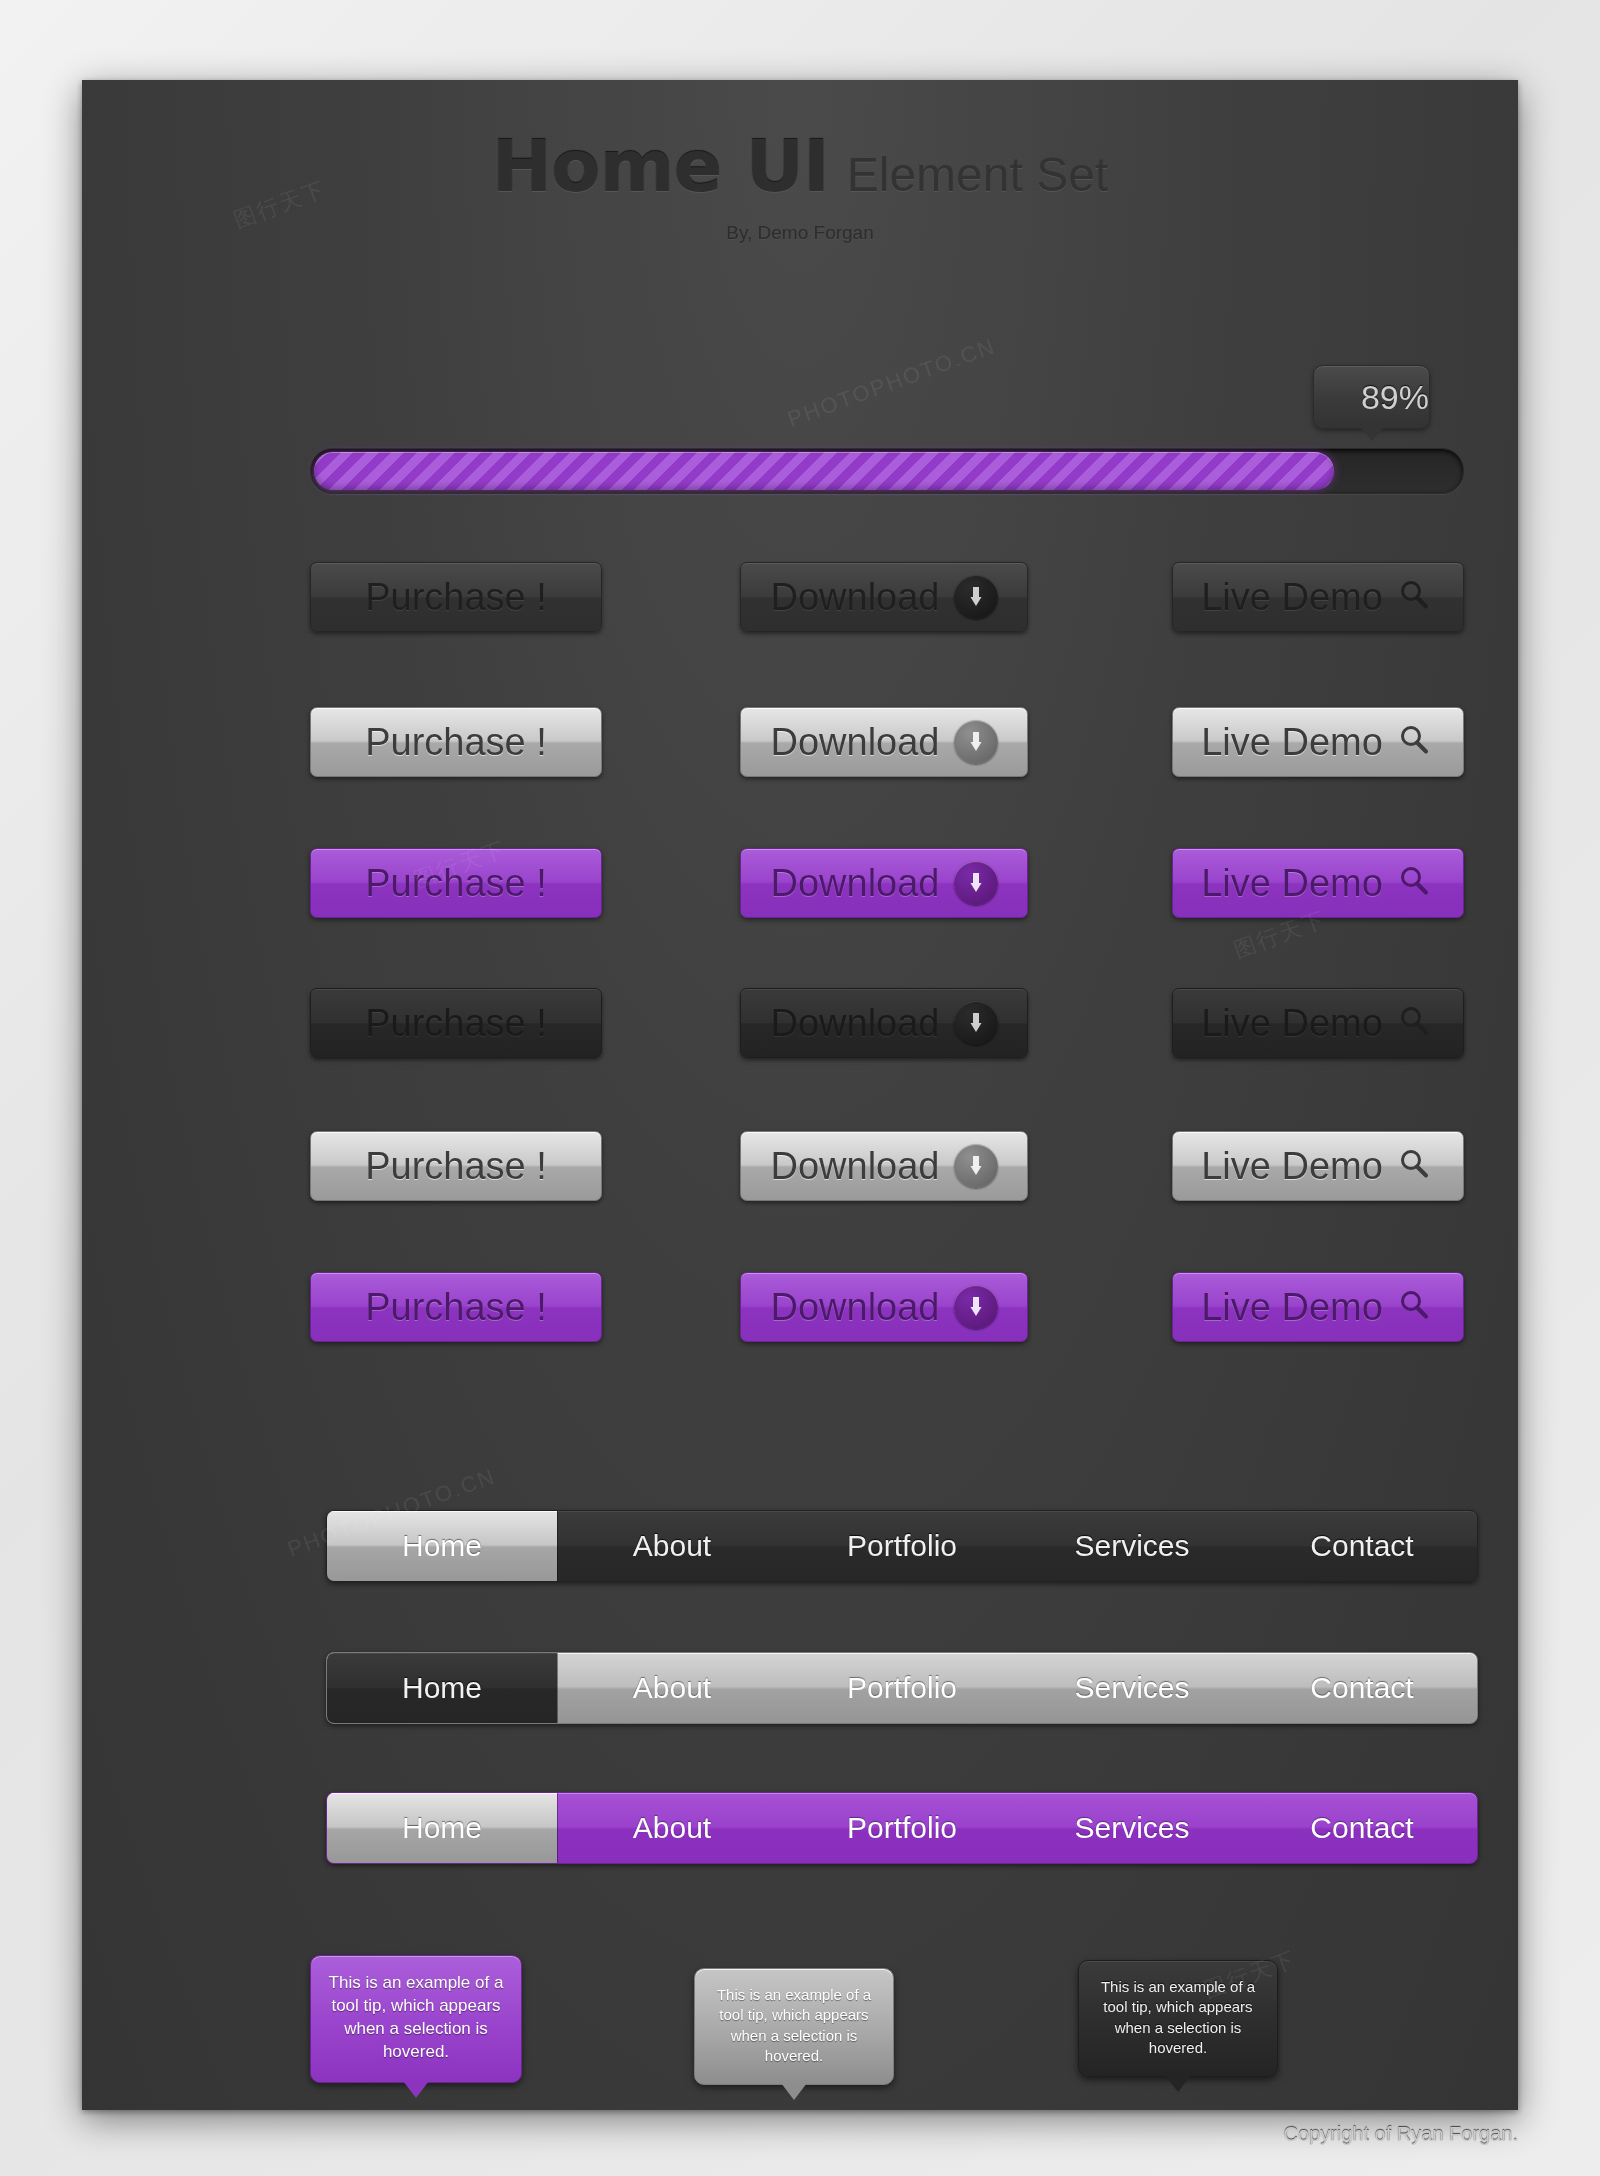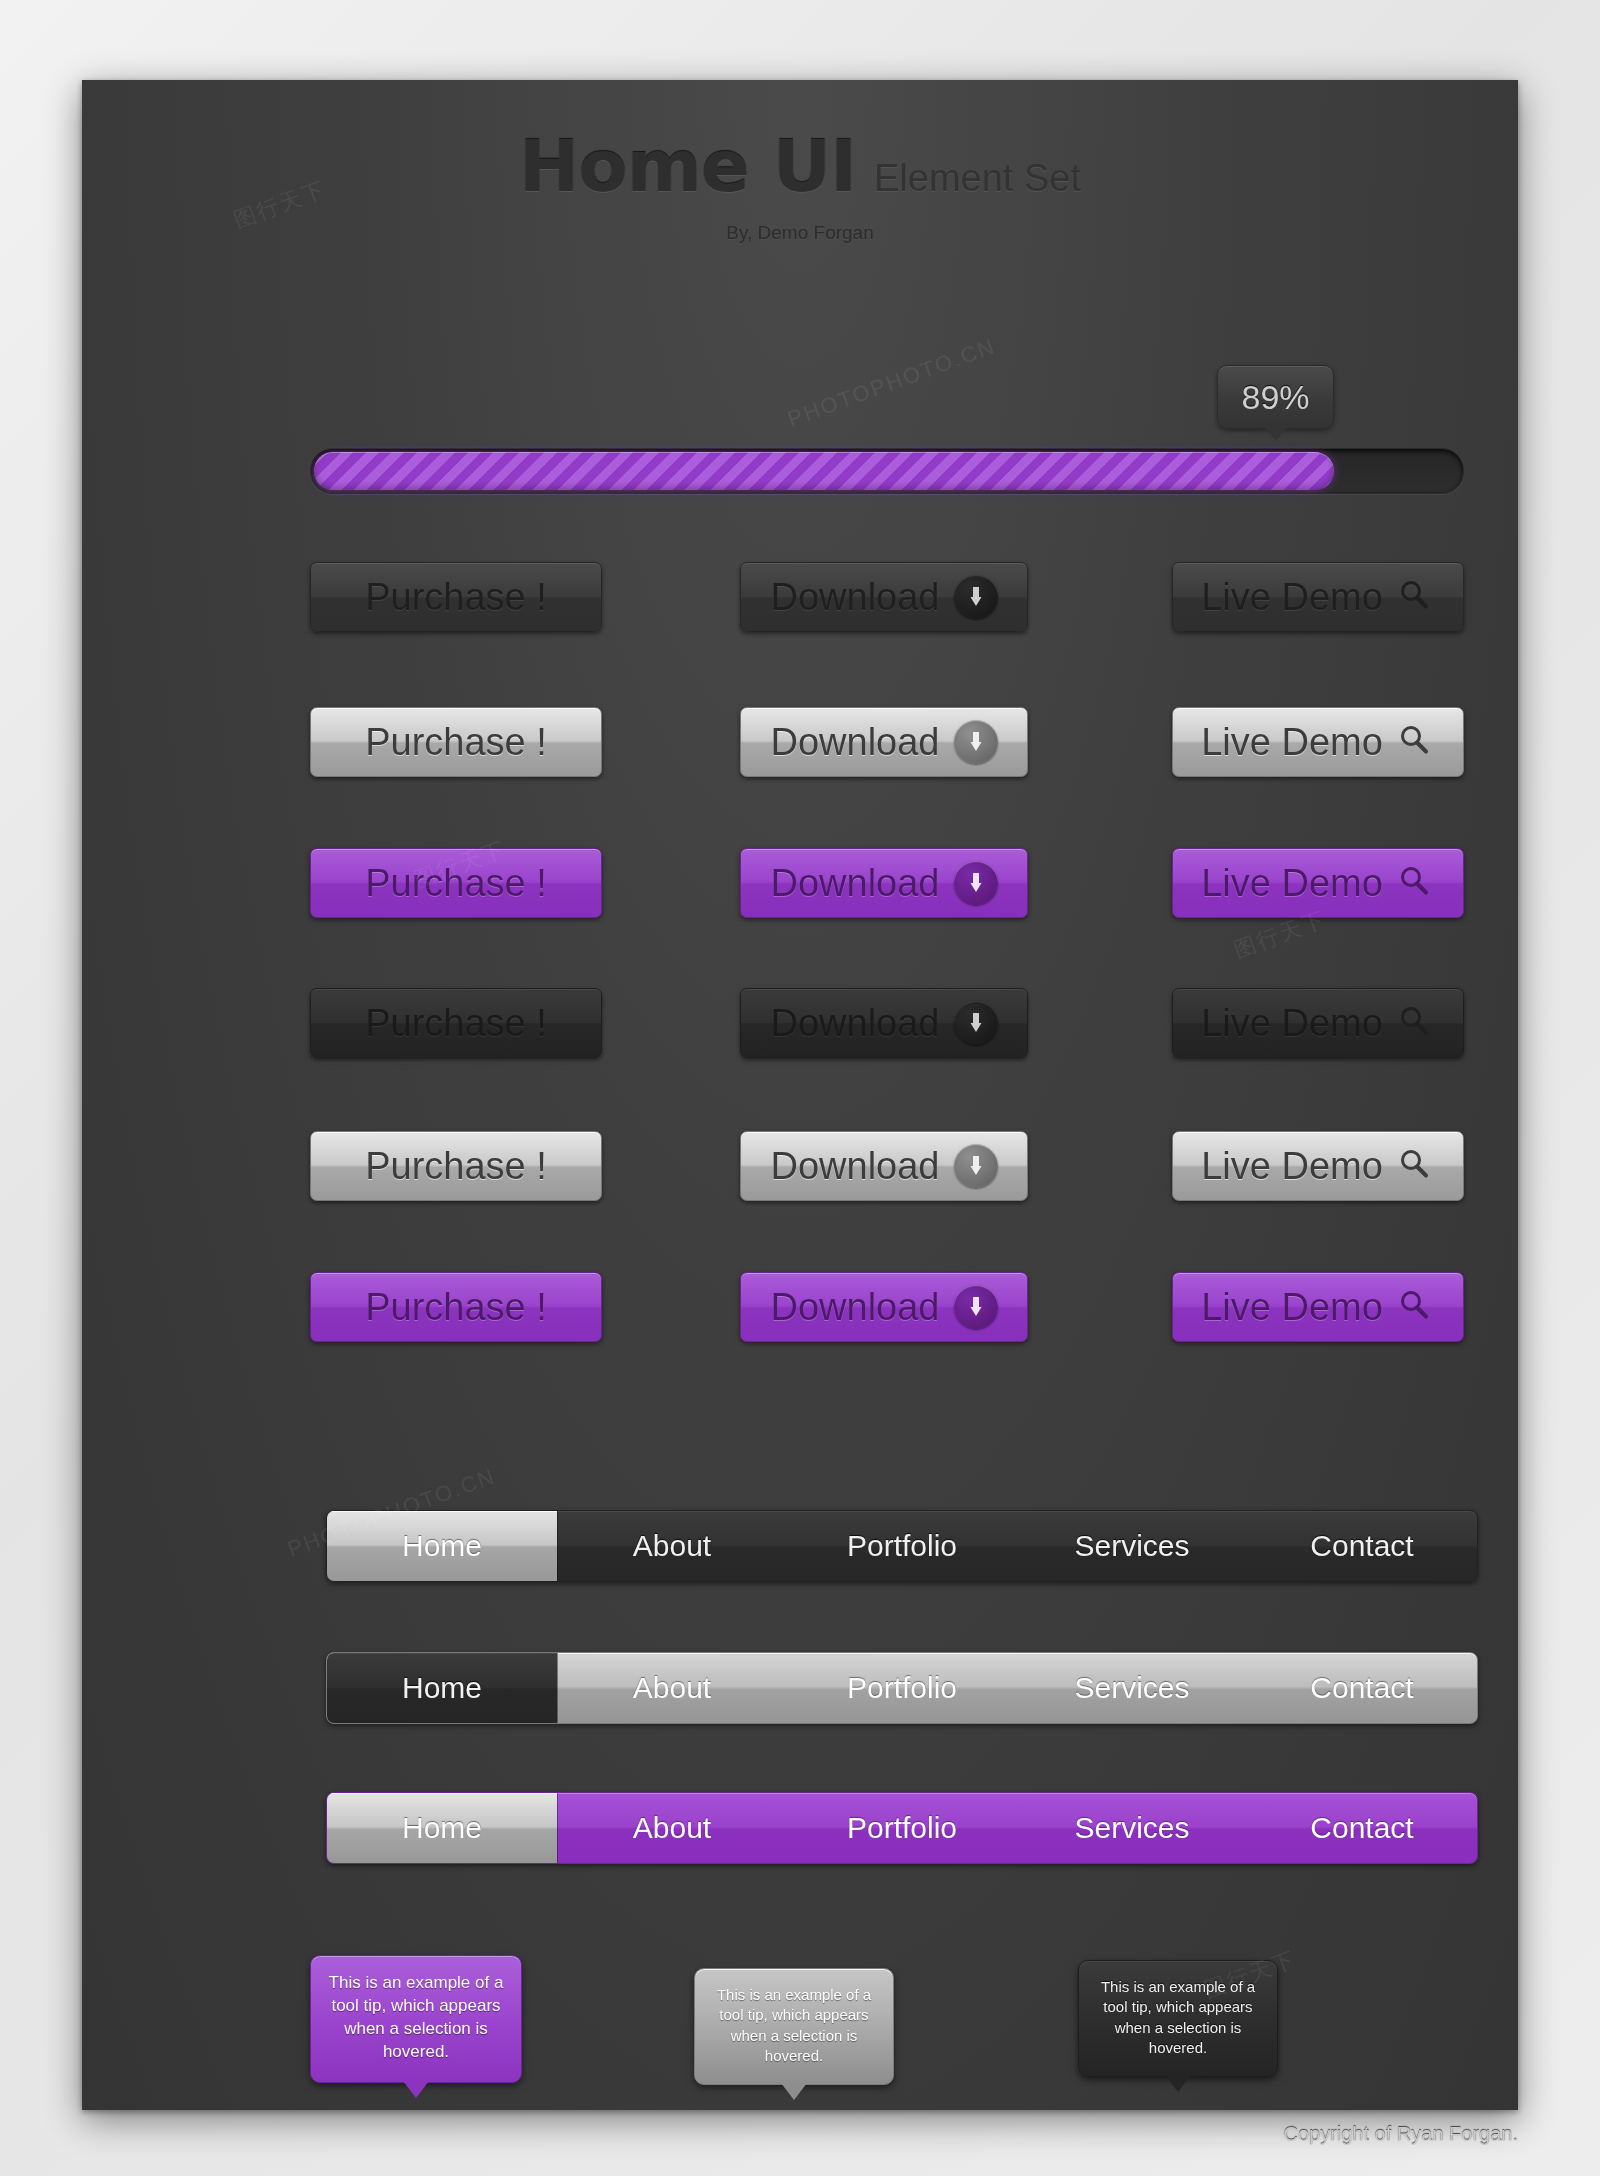--- a/index.html
+++ b/index.html
@@ -32,37 +32,37 @@
   .title-line{padding-top:50px;line-height:1;}
   .title-main{
     font-family:"DejaVu Sans", sans-serif;
     font-weight:bold;font-size:72px;letter-spacing:-1px;
     color:#2e2e2e;
     text-shadow:0 1px 0 #555, 0 -1px 1px rgba(0,0,0,.7);
     vertical-align:baseline;
   }
   .title-sub{
     font-family:"Liberation Sans", sans-serif;
-    font-size:38px;color:#333;margin-left:18px;
+    font-size:48px;color:#333;margin-left:18px;
     text-shadow:0 1px 0 #555;
     vertical-align:baseline;
   }
   .byline{
     margin-top:20px;font-size:19px;color:#2d2d2d;
     text-shadow:0 1px 0 #4f4f4f;
   }
 
   
   .badge{
-    position:absolute;left:1135px;top:285px;width:115px;height:62px;
+    position:absolute;left:1231px;top:285px;width:115px;height:62px;
     border-radius:10px;
     background:linear-gradient(180deg,#4b4b4b 0%,#3a3a3a 55%,#333 100%);
     box-shadow:inset 0 1px 0 rgba(255,255,255,.1),0 2px 5px rgba(0,0,0,.4);
     border:1px solid #2c2c2c;
-    display:flex;align-items:center;justify-content:center;
+    display:flex;align-items:center;justify-content:flex-end;
   }
   .badge span{font-size:34px;color:#cfcfcf;text-shadow:0 -1px 1px rgba(0,0,0,.8);}
   .badge:after{
     content:"";position:absolute;left:50%;margin-left:-11px;bottom:-13px;
     border-left:11px solid transparent;border-right:11px solid transparent;
     border-top:13px solid #343434;
   }
   .progress-track{
     position:absolute;left:228px;top:368px;width:1152px;height:44px;
     border-radius:22px;

